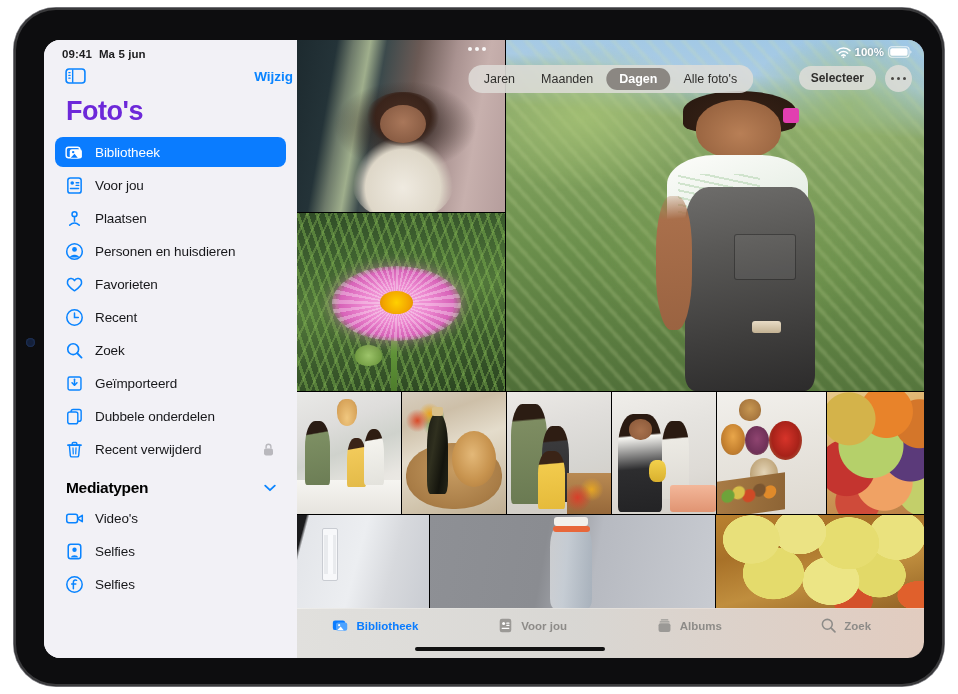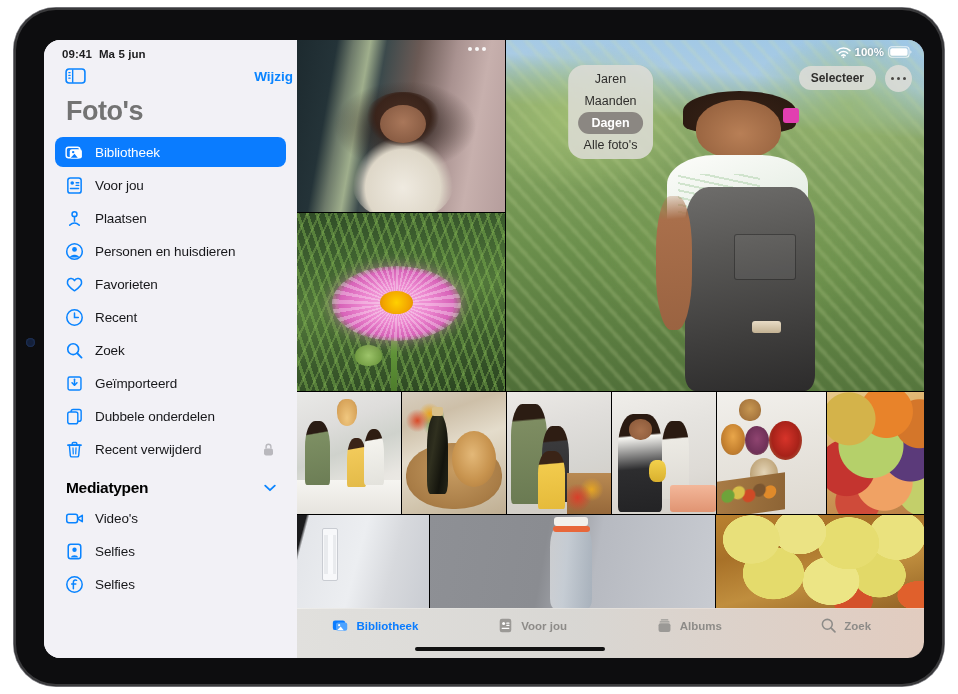--- a/index.html
+++ b/index.html
@@ -61,21 +61,21 @@
   .statusbar-left .sb-date { font-weight:600; margin-left:7px; }
 
   .side-toolbar {
     display:flex; align-items:flex-end; justify-content:space-between;
     padding: 28px 4px 0 21px;
   }
   .sidebar-toggle-icon { width:21px; height:16px; display:block; }
   .edit-link { color:#0a84ff; font-size:13.5px; font-weight:600; }
 
   .app-title {
-    font-size: 27px; font-weight: 700; color:#737373;
+    font-size: 27px; font-weight: 700; color:#6d28d9;
     letter-spacing:-.5px;
     padding: 12px 0 10px 22px;
   }
 
   .nav-list { padding: 0 11px; }
   .nav-item {
     display:flex; align-items:center; gap:11px;
     height:30px; padding: 0 10px;
     border-radius: 8px;
     margin-bottom: 3px;
@@ -330,21 +330,20 @@
   .dots-badge i { width:4px; height:4px; border-radius:50%; background:rgba(255,255,255,.92); display:block; }
 
   
   .seg {
     position:absolute; left:50%; transform:translateX(-50%); top:25px; z-index:35;
     display:flex; align-items:center; gap:0;
     background: rgba(225,222,218,.82);
     backdrop-filter: blur(18px);
     border-radius: 16px;
     padding: 3px;
-    flex-direction: column;
   }
   .seg .sg {
     font-size:12.5px; font-weight:500; color:#2f2e2c;
     padding: 4px 13px; border-radius:13px; white-space:nowrap;
   }
   .seg .sg.active { background:#8b8782; color:#fff; font-weight:600; }
 
   .select-btn {
     position:absolute; right:48px; top:26px; z-index:35;
     background: rgba(225,222,218,.82);

